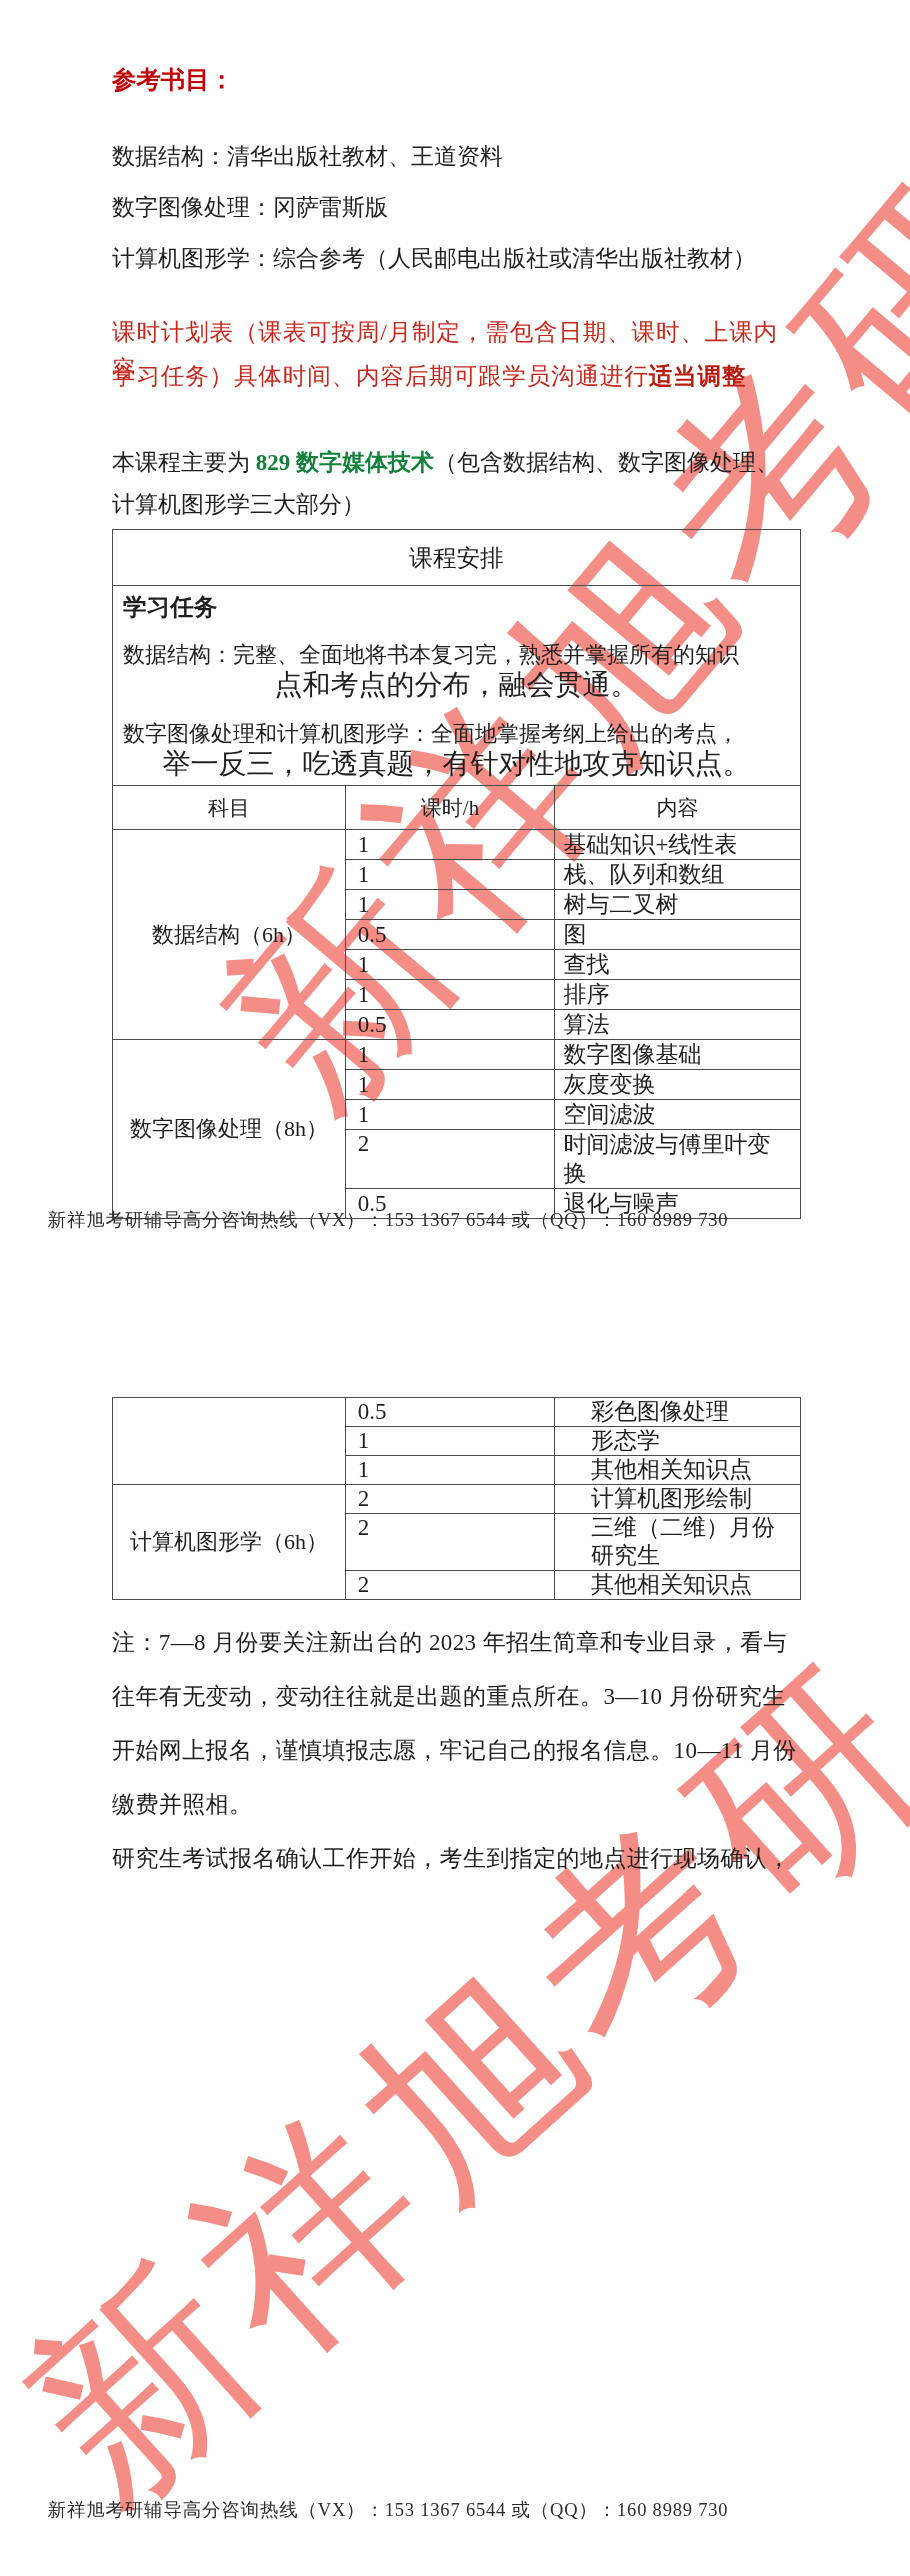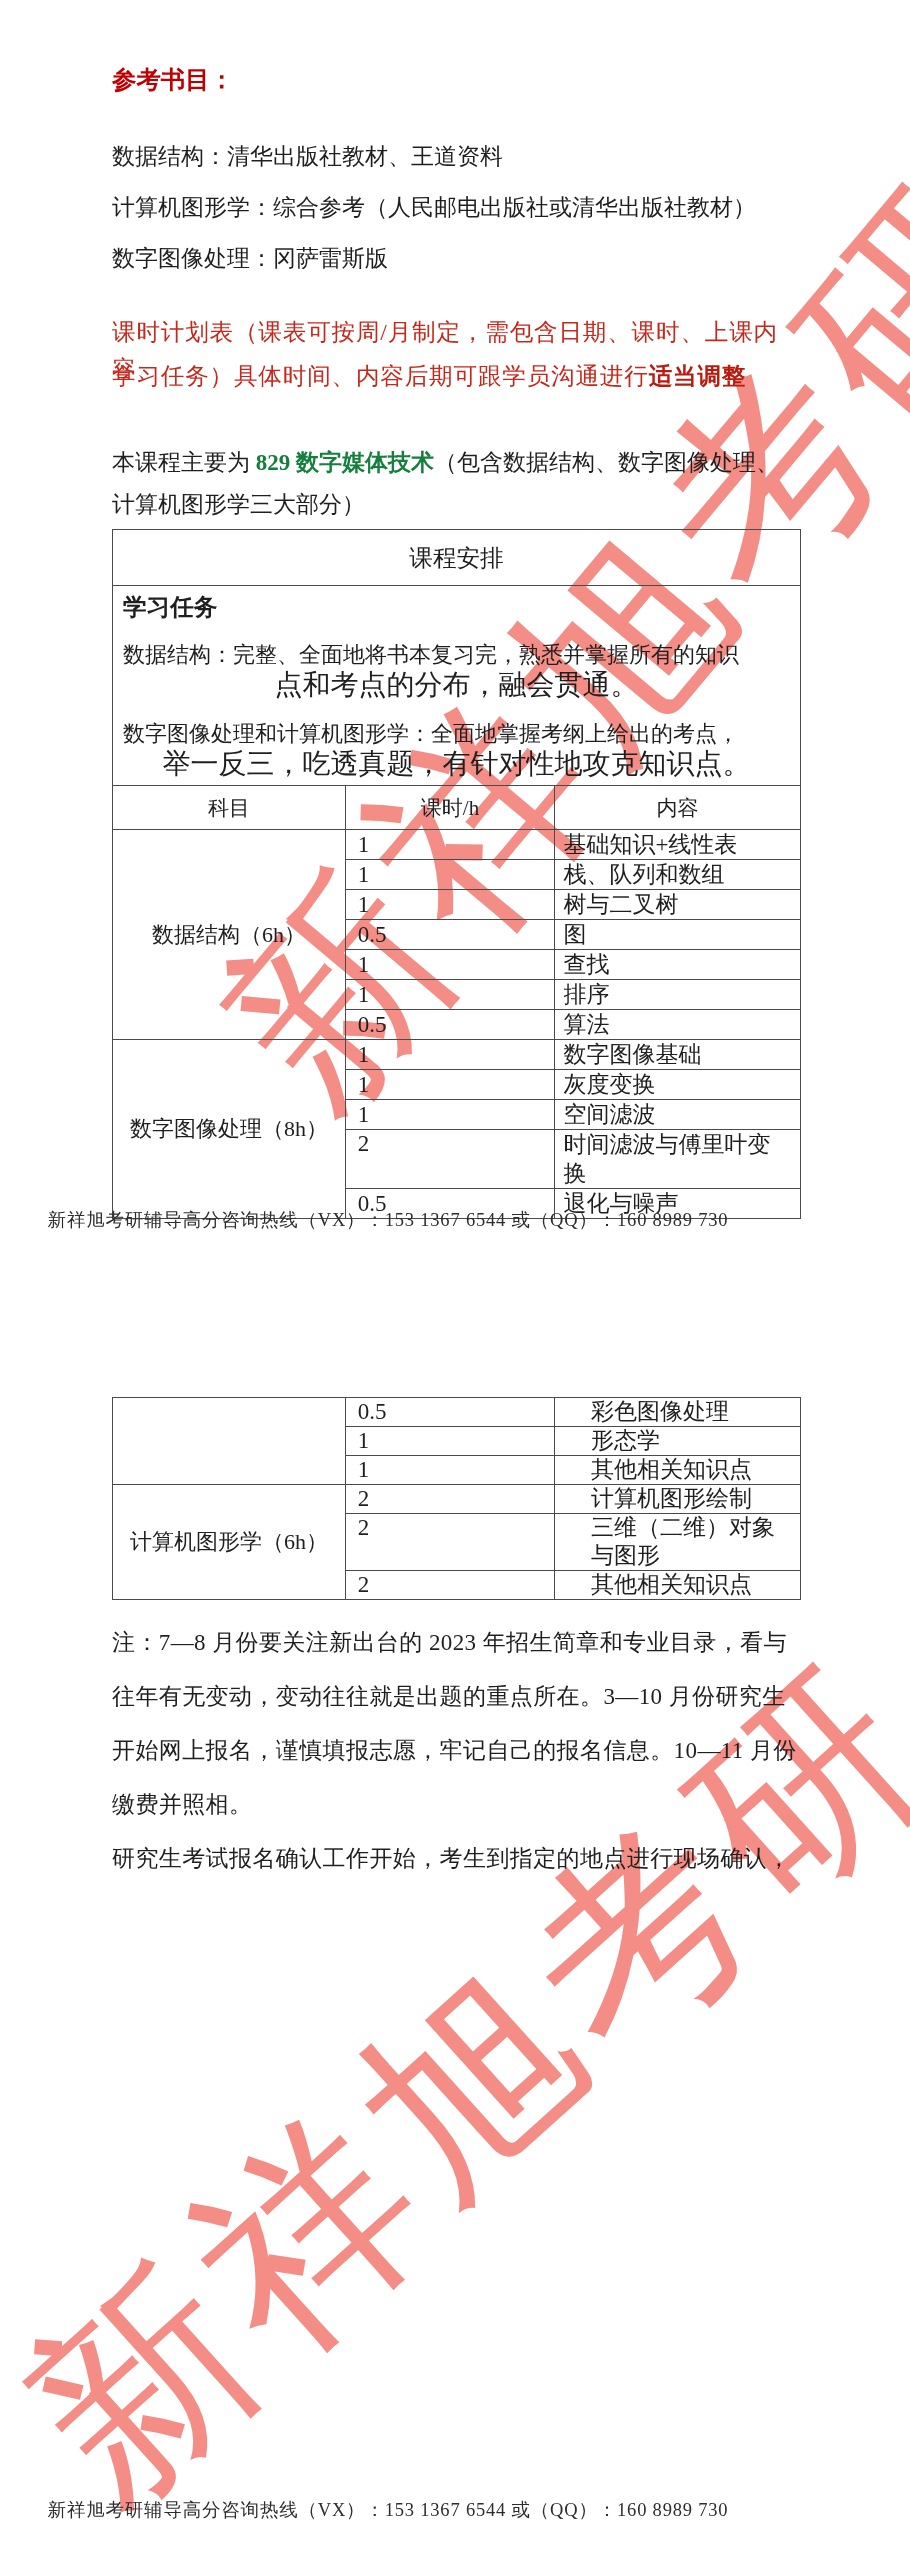--- a/index.html
+++ b/index.html
@@ -65,22 +65,22 @@
 <body>
 
 <div class="page">
 
   <div class="watermark" id="wm1">新祥旭考研</div>
   <div class="watermark" id="wm2">新祥旭考研</div>
 
   <div class="layer ref-title">参考书目：</div>
   <div class="layer ref-list">
     <div>数据结构：清华出版社教材、王道资料</div>
+    <div>数字图像处理：冈萨雷斯版</div>
     <div>计算机图形学：综合参考（人民邮电出版社或清华出版社教材）</div>
-    <div>数字图像处理：冈萨雷斯版</div>
   </div>
 
   <div class="layer plan-note">
     <div>课时计划表（课表可按周/月制定，需包含日期、课时、上课内容、</div>
     <div><span>学习任务）具体时间、内容后期可跟学员沟通进行</span><span class="hl">适当调整</span></div>
   </div>
 
   <div class="layer course-intro">
     <div><span>本课程主要为 </span><span class="hl">829 数字媒体技术</span><span>（包含数据结构、数字图像处理、</span></div>
     <div>计算机图形学三大部分）</div>
@@ -185,21 +185,21 @@
           <td class="hours">1</td>
           <td class="content">其他相关知识点</td>
         </tr>
       <tr>
         <td class="subject" rowspan="3">计算机图形学（6h）</td>
         <td class="hours">2</td>
         <td class="content">计算机图形绘制</td>
       </tr>
       <tr>
           <td class="hours" style="vertical-align:top;">2</td>
-          <td class="content">三维（二维）对象与图形</td>
+          <td class="content">三维（二维）月份研究生</td>
         </tr>
       <tr>
           <td class="hours">2</td>
           <td class="content">其他相关知识点</td>
         </tr>
     </tbody>
   </table>
 
   <div class="layer note-block">
     <div>注：7—8 月份要关注新出台的 2023 年招生简章和专业目录，看与</div>

